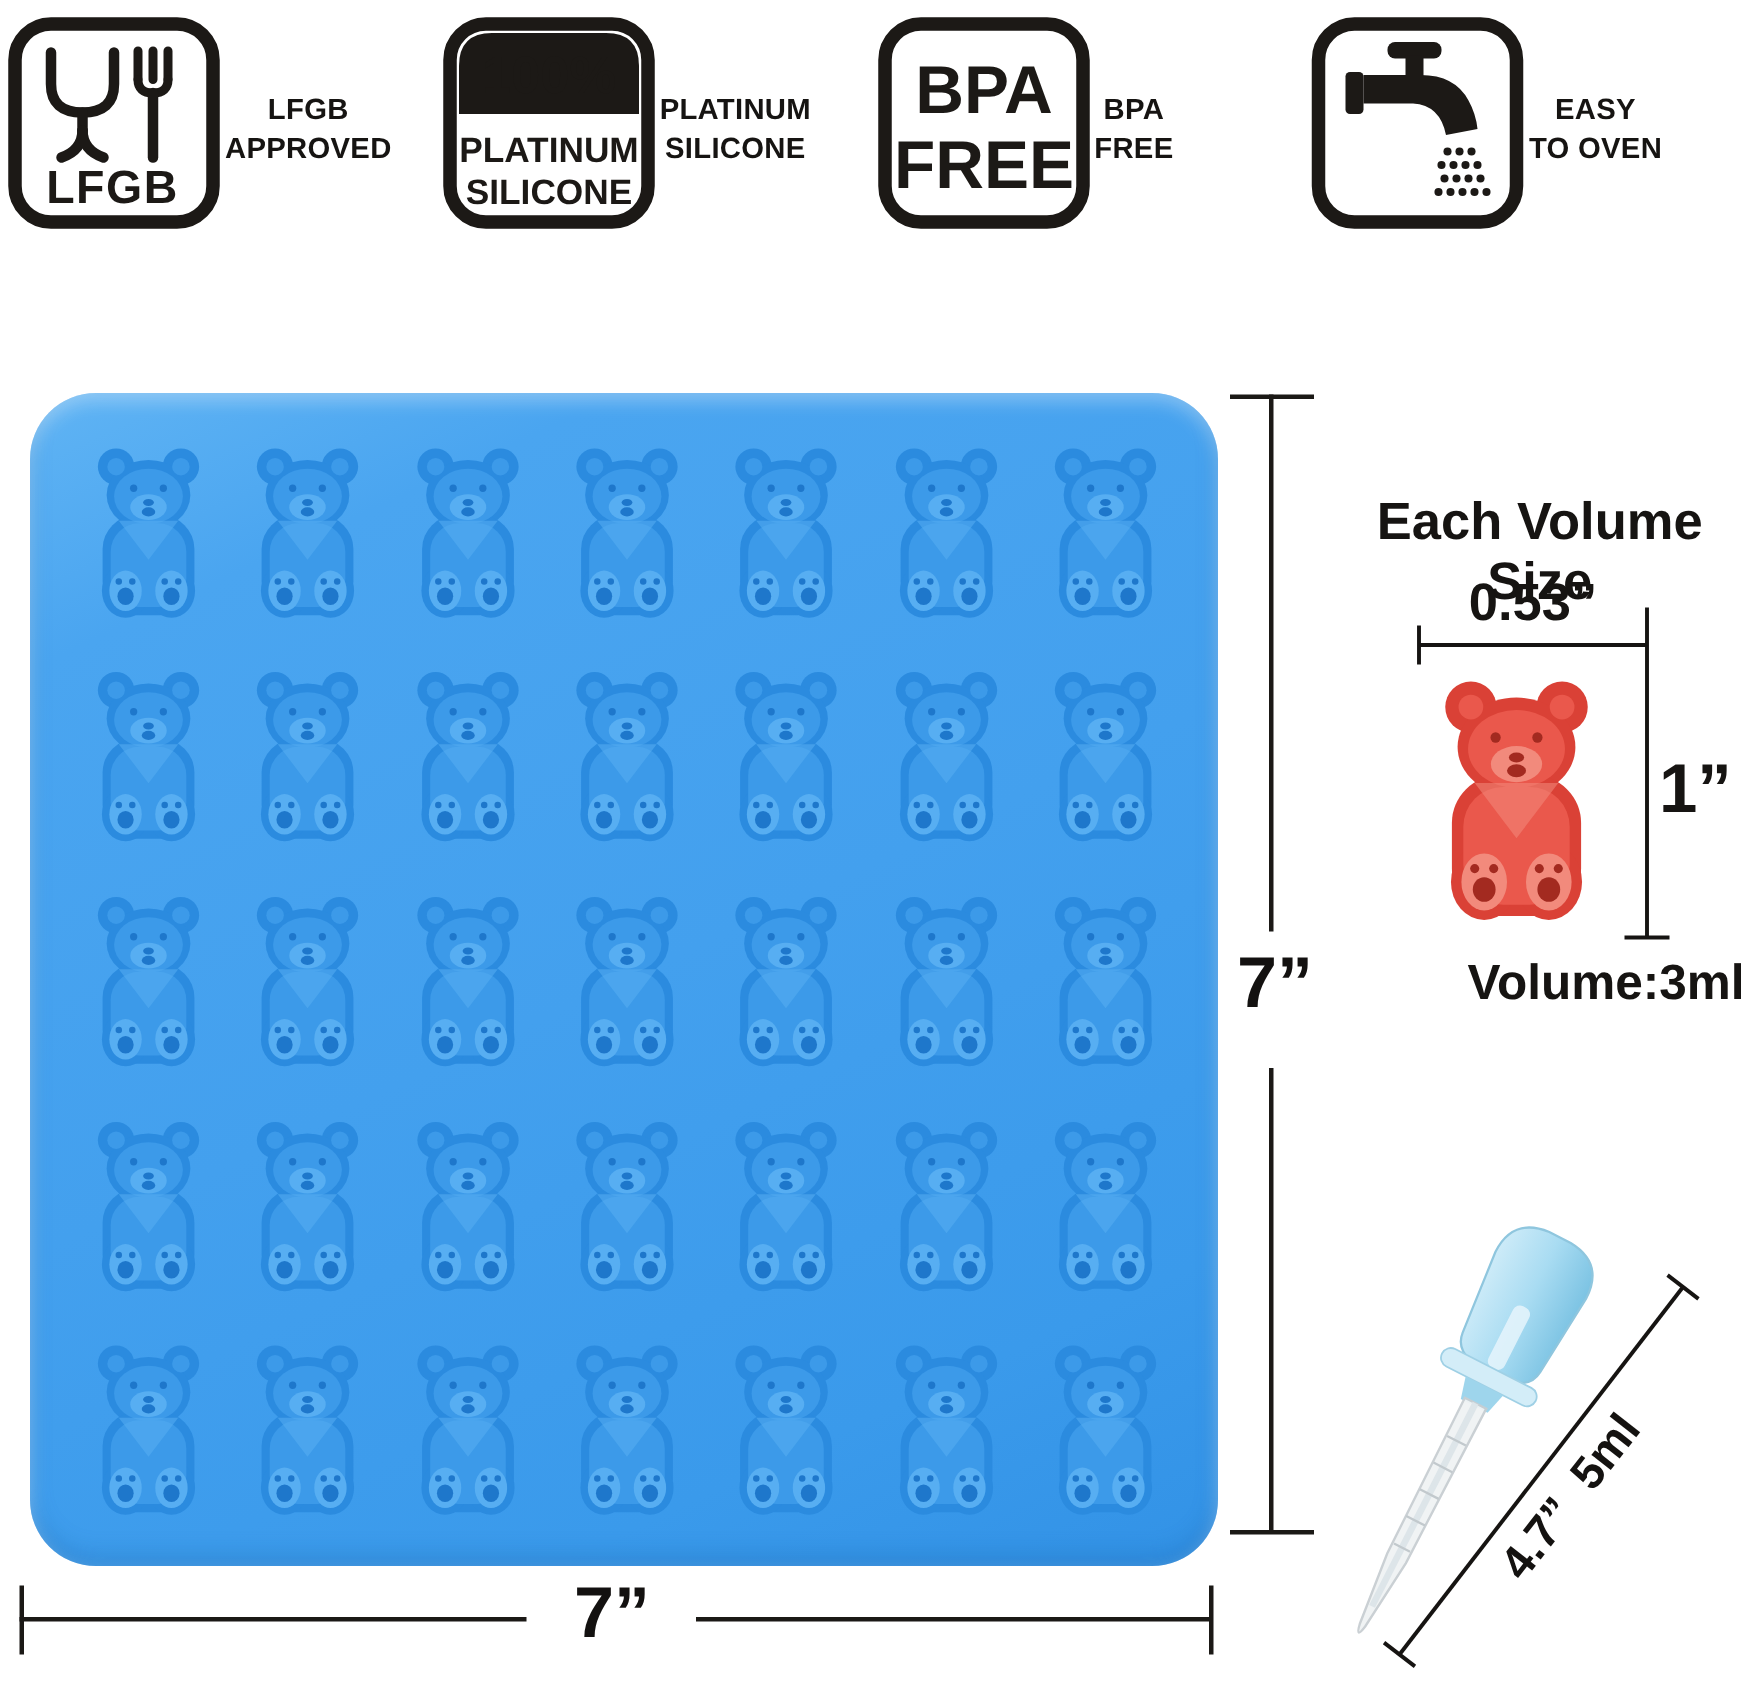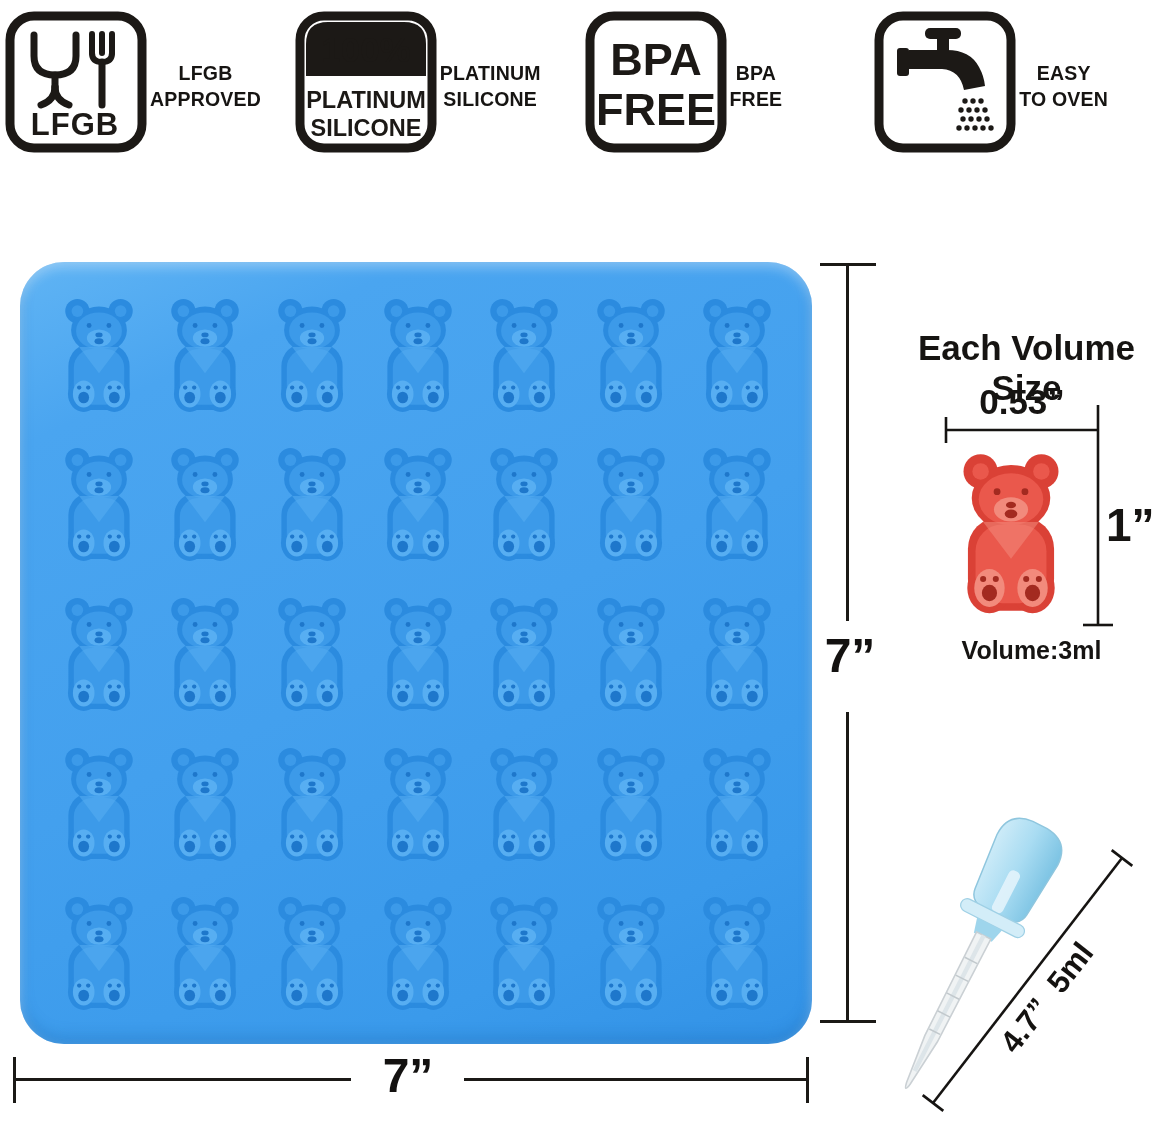--- a/index.html
+++ b/index.html
@@ -37,21 +37,21 @@
   .dim-label{
     position:absolute;font-weight:700;color:#131110;text-align:center;
     font-family:"Liberation Sans",sans-serif;
   }
   .dim-7v{left:808px;top:628px;width:84px;font-size:48px;}
   .dim-7h{left:352px;top:1048px;width:112px;font-size:48px;}
   
   .cav-title{position:absolute;left:890px;top:328px;width:273px;text-align:center;font-size:35px;font-weight:700;}
   .cav-w{position:absolute;left:932px;top:382px;width:180px;text-align:center;font-size:35px;font-weight:700;}
   .cav-h{position:absolute;left:1106px;top:498px;width:60px;text-align:left;font-size:46px;font-weight:700;}
-  .cav-vol{position:absolute;left:900px;top:636px;width:263px;text-align:center;font-size:25px;font-weight:700;}
+  .cav-vol{position:absolute;left:900px;top:636px;width:263px;text-align:right;font-size:33px;font-weight:700;}
   .cav-lines{position:absolute;left:900px;top:398px;width:240px;height:245px;overflow:visible;}
   .red-bear{position:absolute;left:944px;top:441px;width:134px;height:190px;}
   .dropper-svg{position:absolute;left:888px;top:782px;width:275px;height:343px;overflow:visible;}
   .dline{stroke:#161412;stroke-width:2.6px;fill:none;}
   .dtext{font-family:"Liberation Sans",sans-serif;font-weight:700;fill:#141210;}
 </style>
 </head>
 <body>
 
 <svg width="0" height="0" style="position:absolute" aria-hidden="true">

